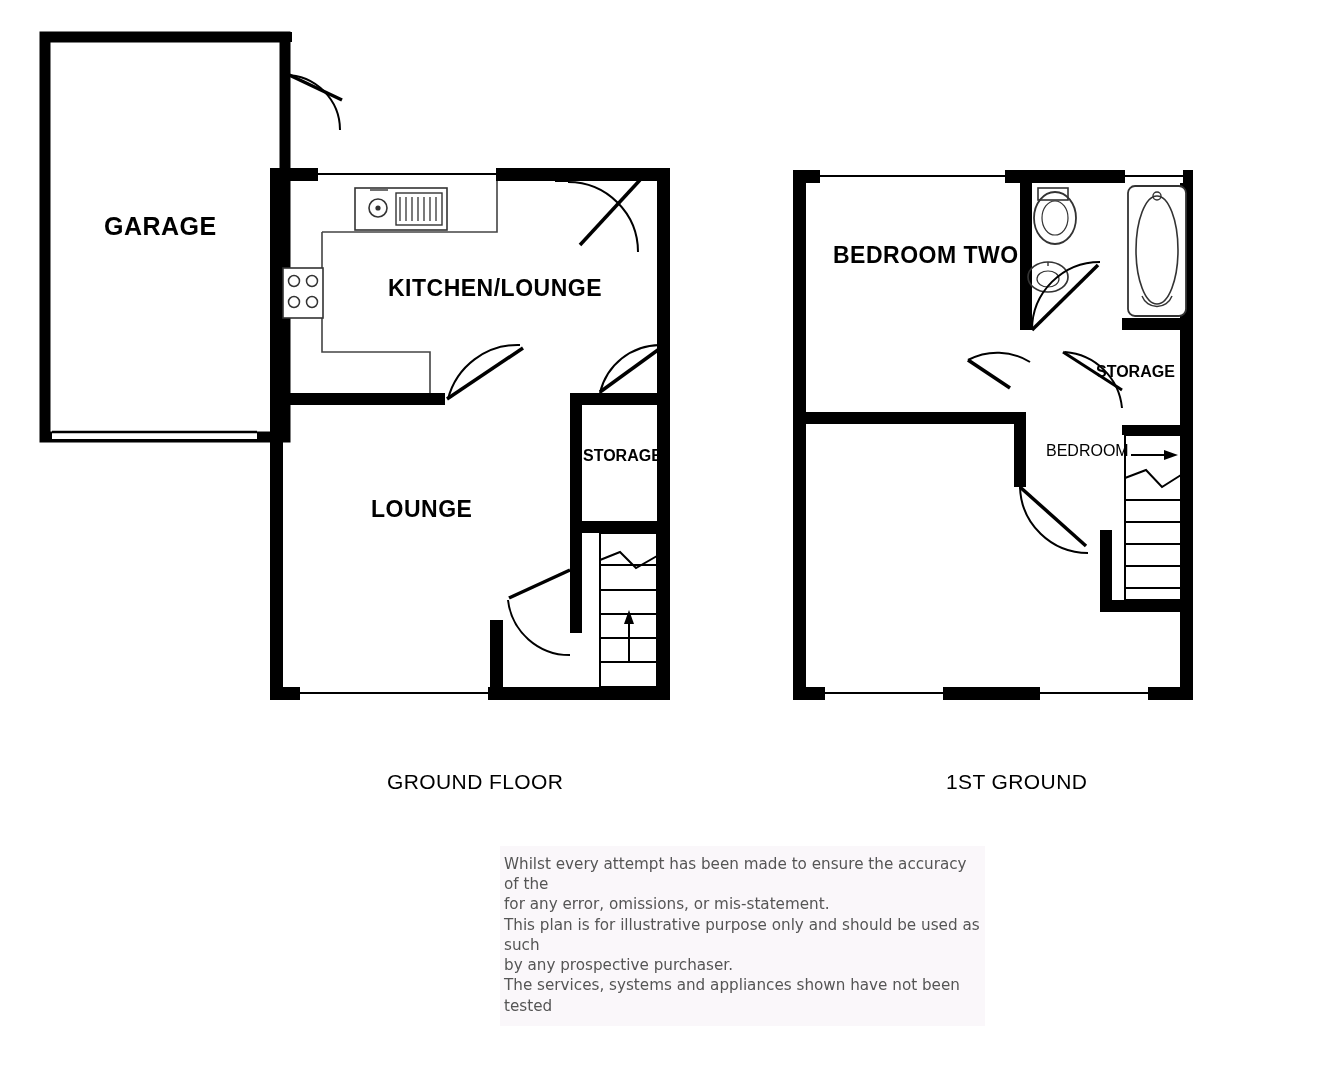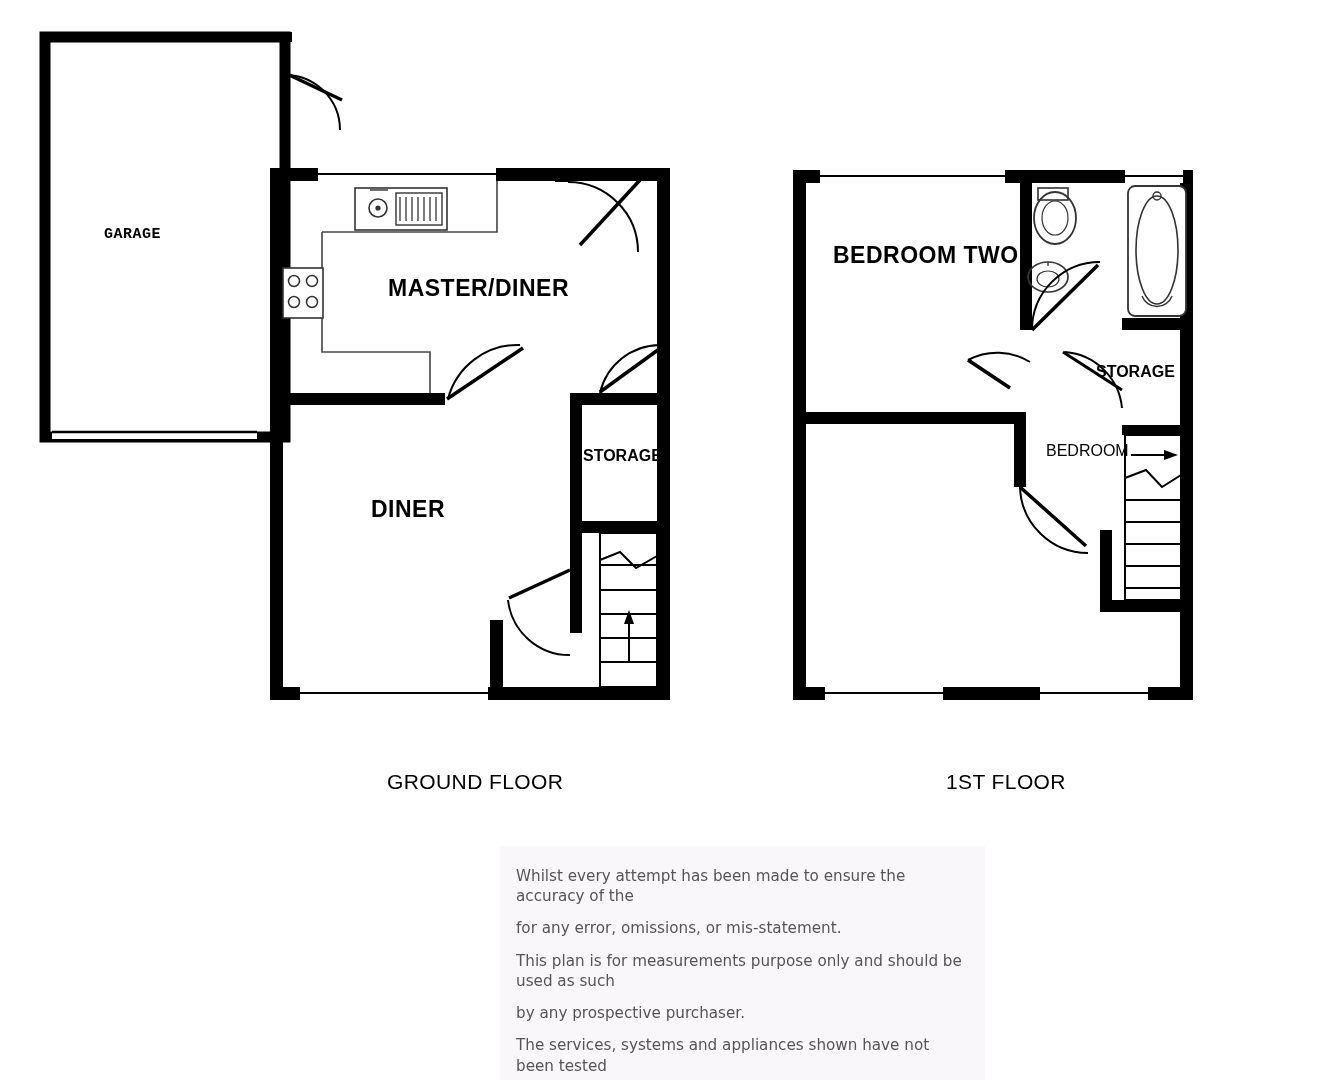--- a/index.html
+++ b/index.html
@@ -47,21 +47,21 @@
     width: 485px;
     background: #faf7fa;
     color: #555;
     font-size: 15.2px;
     line-height: 1.33;
     padding: 8px 4px 10px 4px;
     box-sizing: border-box;
     font-family: "DejaVu Sans", sans-serif;
   }
   .disclaimer p {
-    margin: 12px;
+    margin: 0;
   }
   .disclaimer p + p {
     margin-top: 0px;
   }
 </style>
 </head>
 <body>
 
 <div class="plan-canvas">
 
@@ -267,43 +267,43 @@
         <line x1="1125" y1="588" x2="1181" y2="588"></line>
         <path d="M 1125 478 L 1146 470 L 1162 487 L 1181 475" stroke="#000" stroke-width="2" fill="none"></path>
 
         <line x1="1131" y1="455" x2="1174" y2="455" stroke="#000" stroke-width="2"></line>
         <polygon points="1178,455 1164,450 1164,460" fill="#000" stroke="none"></polygon>
       </g>
     </g>
   </svg>
 
   
-  <div class="room-label" style="left:104px; top:226px; font-size:15px;font-family:Liberation Mono, monospace;">GARAGE</div>
-
-  <div class="room-label" style="left:388px; top:275px; font-size:23px;">MASTER/DINER</div>
-
-  <div class="room-label" style="left:371px; top:496px; font-size:23px;">DINER</div>
+  <div class="room-label" style="left:104px; top:212px; font-size:25px;">GARAGE</div>
+
+  <div class="room-label" style="left:388px; top:275px; font-size:23px;">KITCHEN/LOUNGE</div>
+
+  <div class="room-label" style="left:371px; top:496px; font-size:23px;">LOUNGE</div>
 
   <div class="small-label" style="left:583px; top:447px; font-weight:bold;">STORAGE</div>
 
   <div class="floor-caption" style="left:387px; top:770px;">GROUND FLOOR</div>
 
   
   <div class="room-label" style="left:833px; top:242px; font-size:23px;">BEDROOM TWO</div>
 
 
   <div class="small-label" style="left:1096px; top:363px; font-weight:bold;">STORAGE</div>
 
   <div class="small-label" style="left:1046px; top:442px;">BEDROOM</div>
 
-  <div class="floor-caption" style="left:946px; top:770px;">1ST FLOOR</div>
+  <div class="floor-caption" style="left:946px; top:770px;">1ST GROUND</div>
 
   
   <div class="disclaimer">
     <p>Whilst every attempt has been made to ensure the accuracy of the</p>
     <p>for any error, omissions, or mis-statement.</p>
-    <p>This plan is for measurements purpose only and should be used as such</p>
+    <p>This plan is for illustrative purpose only and should be used as such</p>
     <p>by any prospective purchaser.</p>
     <p>The services, systems and appliances shown have not been tested</p>
 
   </div>
 
 </div>
 
 </body></html>

